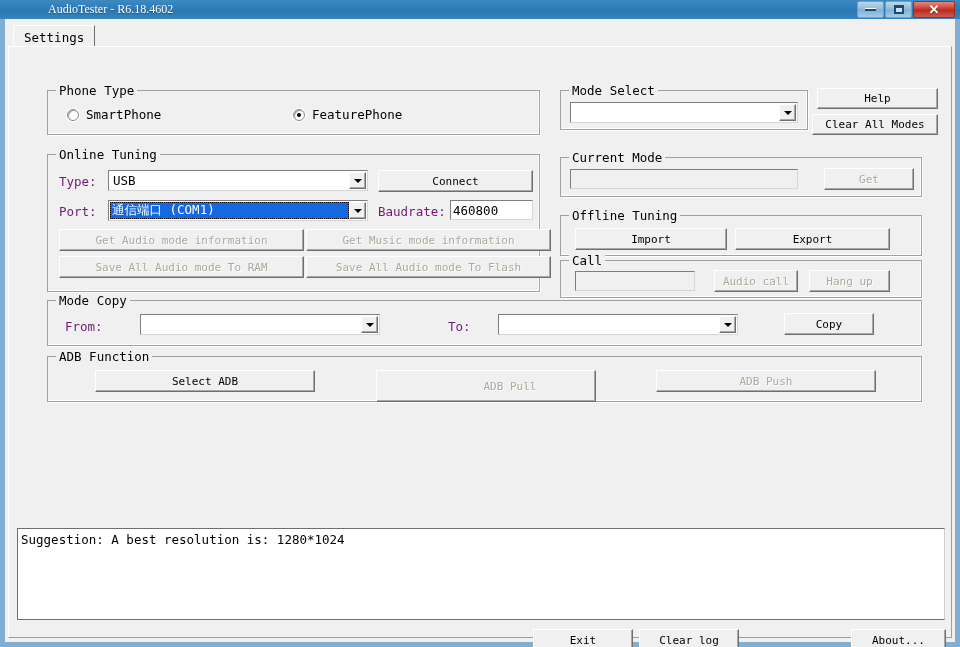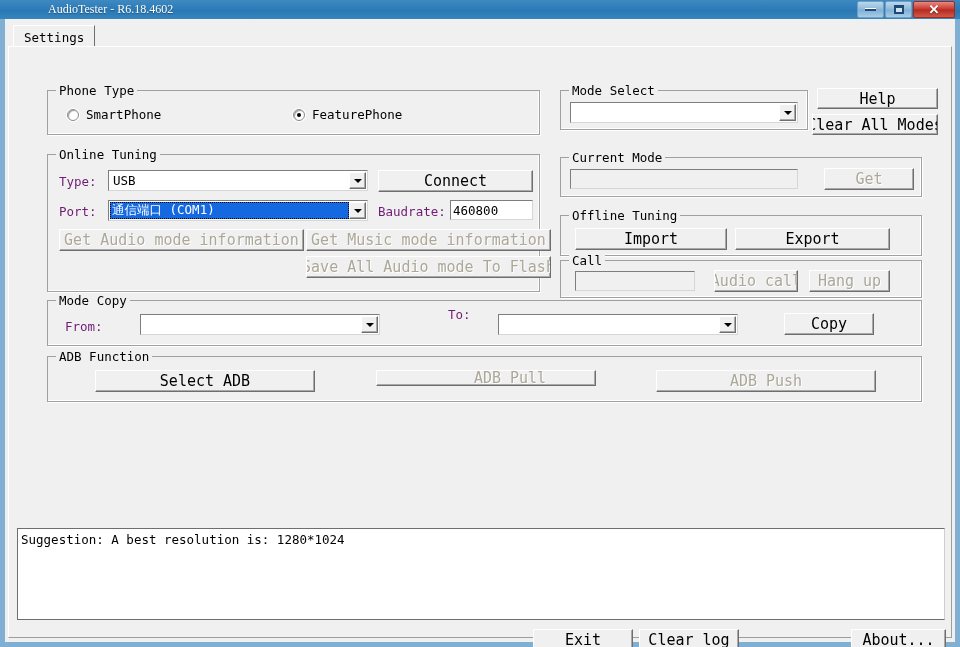--- a/index.html
+++ b/index.html
@@ -99,21 +99,21 @@
 
   .btn {
     position:absolute;
     background:#F0F0F0;
     border-top:1px solid #FFFFFF;
     border-left:1px solid #FFFFFF;
     border-right:1px solid #6E6E6E;
     border-bottom:1px solid #6E6E6E;
     box-shadow: inset -1px -1px 0 #A9A9A9;
     font-family:"DejaVu Sans Mono", monospace;
-    font-size:15px; color:#000;
+    font-size:11px; color:#000;
     display:flex; align-items:center; justify-content:center;
     white-space:nowrap; cursor:pointer; overflow:hidden;
   }
   .btn.disabled { color:#ACA899; cursor:default; text-shadow: 1px 1px 0 #FFFFFF; }
 
   .tbox {
     position:absolute;
     background:#FFFFFF;
     border-top:1px solid #7E7E7E;
     border-left:1px solid #7E7E7E;
@@ -268,20 +268,21 @@
             <div class="tri-down"></div>
           </div>
         </div>
 
         <div class="lbl" style="left:330px; top:49px;">Baudrate:</div>
 
         <div class="tbox" style="left:402px; top:45px; width:83px; height:20px;">460800</div>
 
         <div class="btn disabled" style="left:11px; top:74px; width:245px; height:22px;">Get Audio mode information</div>
         <div class="btn disabled" style="left:258px; top:74px; width:245px; height:22px;">Get Music mode information</div>
+        <div class="btn disabled" style="left:11px; top:101px; width:245px; height:22px;">Save All Audio mode To RAM</div>
         <div class="btn disabled" style="left:258px; top:101px; width:245px; height:22px;">Save All Audio mode To Flash</div>
       </div>
 
       <div class="group" style="left:551px; top:43px; width:248px; height:40px;">
         <div class="glabel">Mode Select</div>
 
         <div class="combo" style="left:9px; top:11px; width:228px; height:21px;">
           <div class="cval"></div>
           <div class="carrow">
             <div class="tri-down"></div>
@@ -321,37 +322,37 @@
 
         <div class="lbl" style="left:17px; top:18px;">From:</div>
 
         <div class="combo" style="left:92px; top:13px; width:240px; height:21px;">
           <div class="cval"></div>
           <div class="carrow">
             <div class="tri-down"></div>
           </div>
         </div>
 
-        <div class="lbl" style="left:400px; top:6px;">To:</div>
+        <div class="lbl" style="left:400px; top:18px;">To:</div>
 
         <div class="combo" style="left:450px; top:13px; width:240px; height:21px;">
           <div class="cval"></div>
           <div class="carrow">
             <div class="tri-down"></div>
           </div>
         </div>
 
         <div class="btn" style="left:736px; top:12px; width:90px; height:22px;">Copy</div>
       </div>
 
       <div class="group" style="left:38px; top:309px; width:875px; height:46px;">
         <div class="glabel">ADB Function</div>
 
         <div class="btn" style="left:47px; top:13px; width:220px; height:22px;">Select ADB</div>
-        <div class="btn disabled" style="left:328px; top:13px; width:220px; height:16px;padding-left:48px;">ADB Pull</div>
+        <div class="btn disabled" style="left:328px; top:13px; width:220px; height:32px;padding-left:48px;">ADB Pull</div>
         <div class="btn disabled" style="left:608px; top:13px; width:220px; height:22px;">ADB Push</div>
       </div>
 
       <div id="logbox">
         <div class="logline">Suggestion: A best resolution is: 1280*1024</div>
       </div>
 
       <div class="btn" style="left:524px; top:582px; width:100px; height:22px;">Exit</div>
       <div class="btn" style="left:630px; top:582px; width:100px; height:22px;">Clear log</div>
       <div class="btn" style="left:842px; top:582px; width:95px; height:22px;">About...</div>

